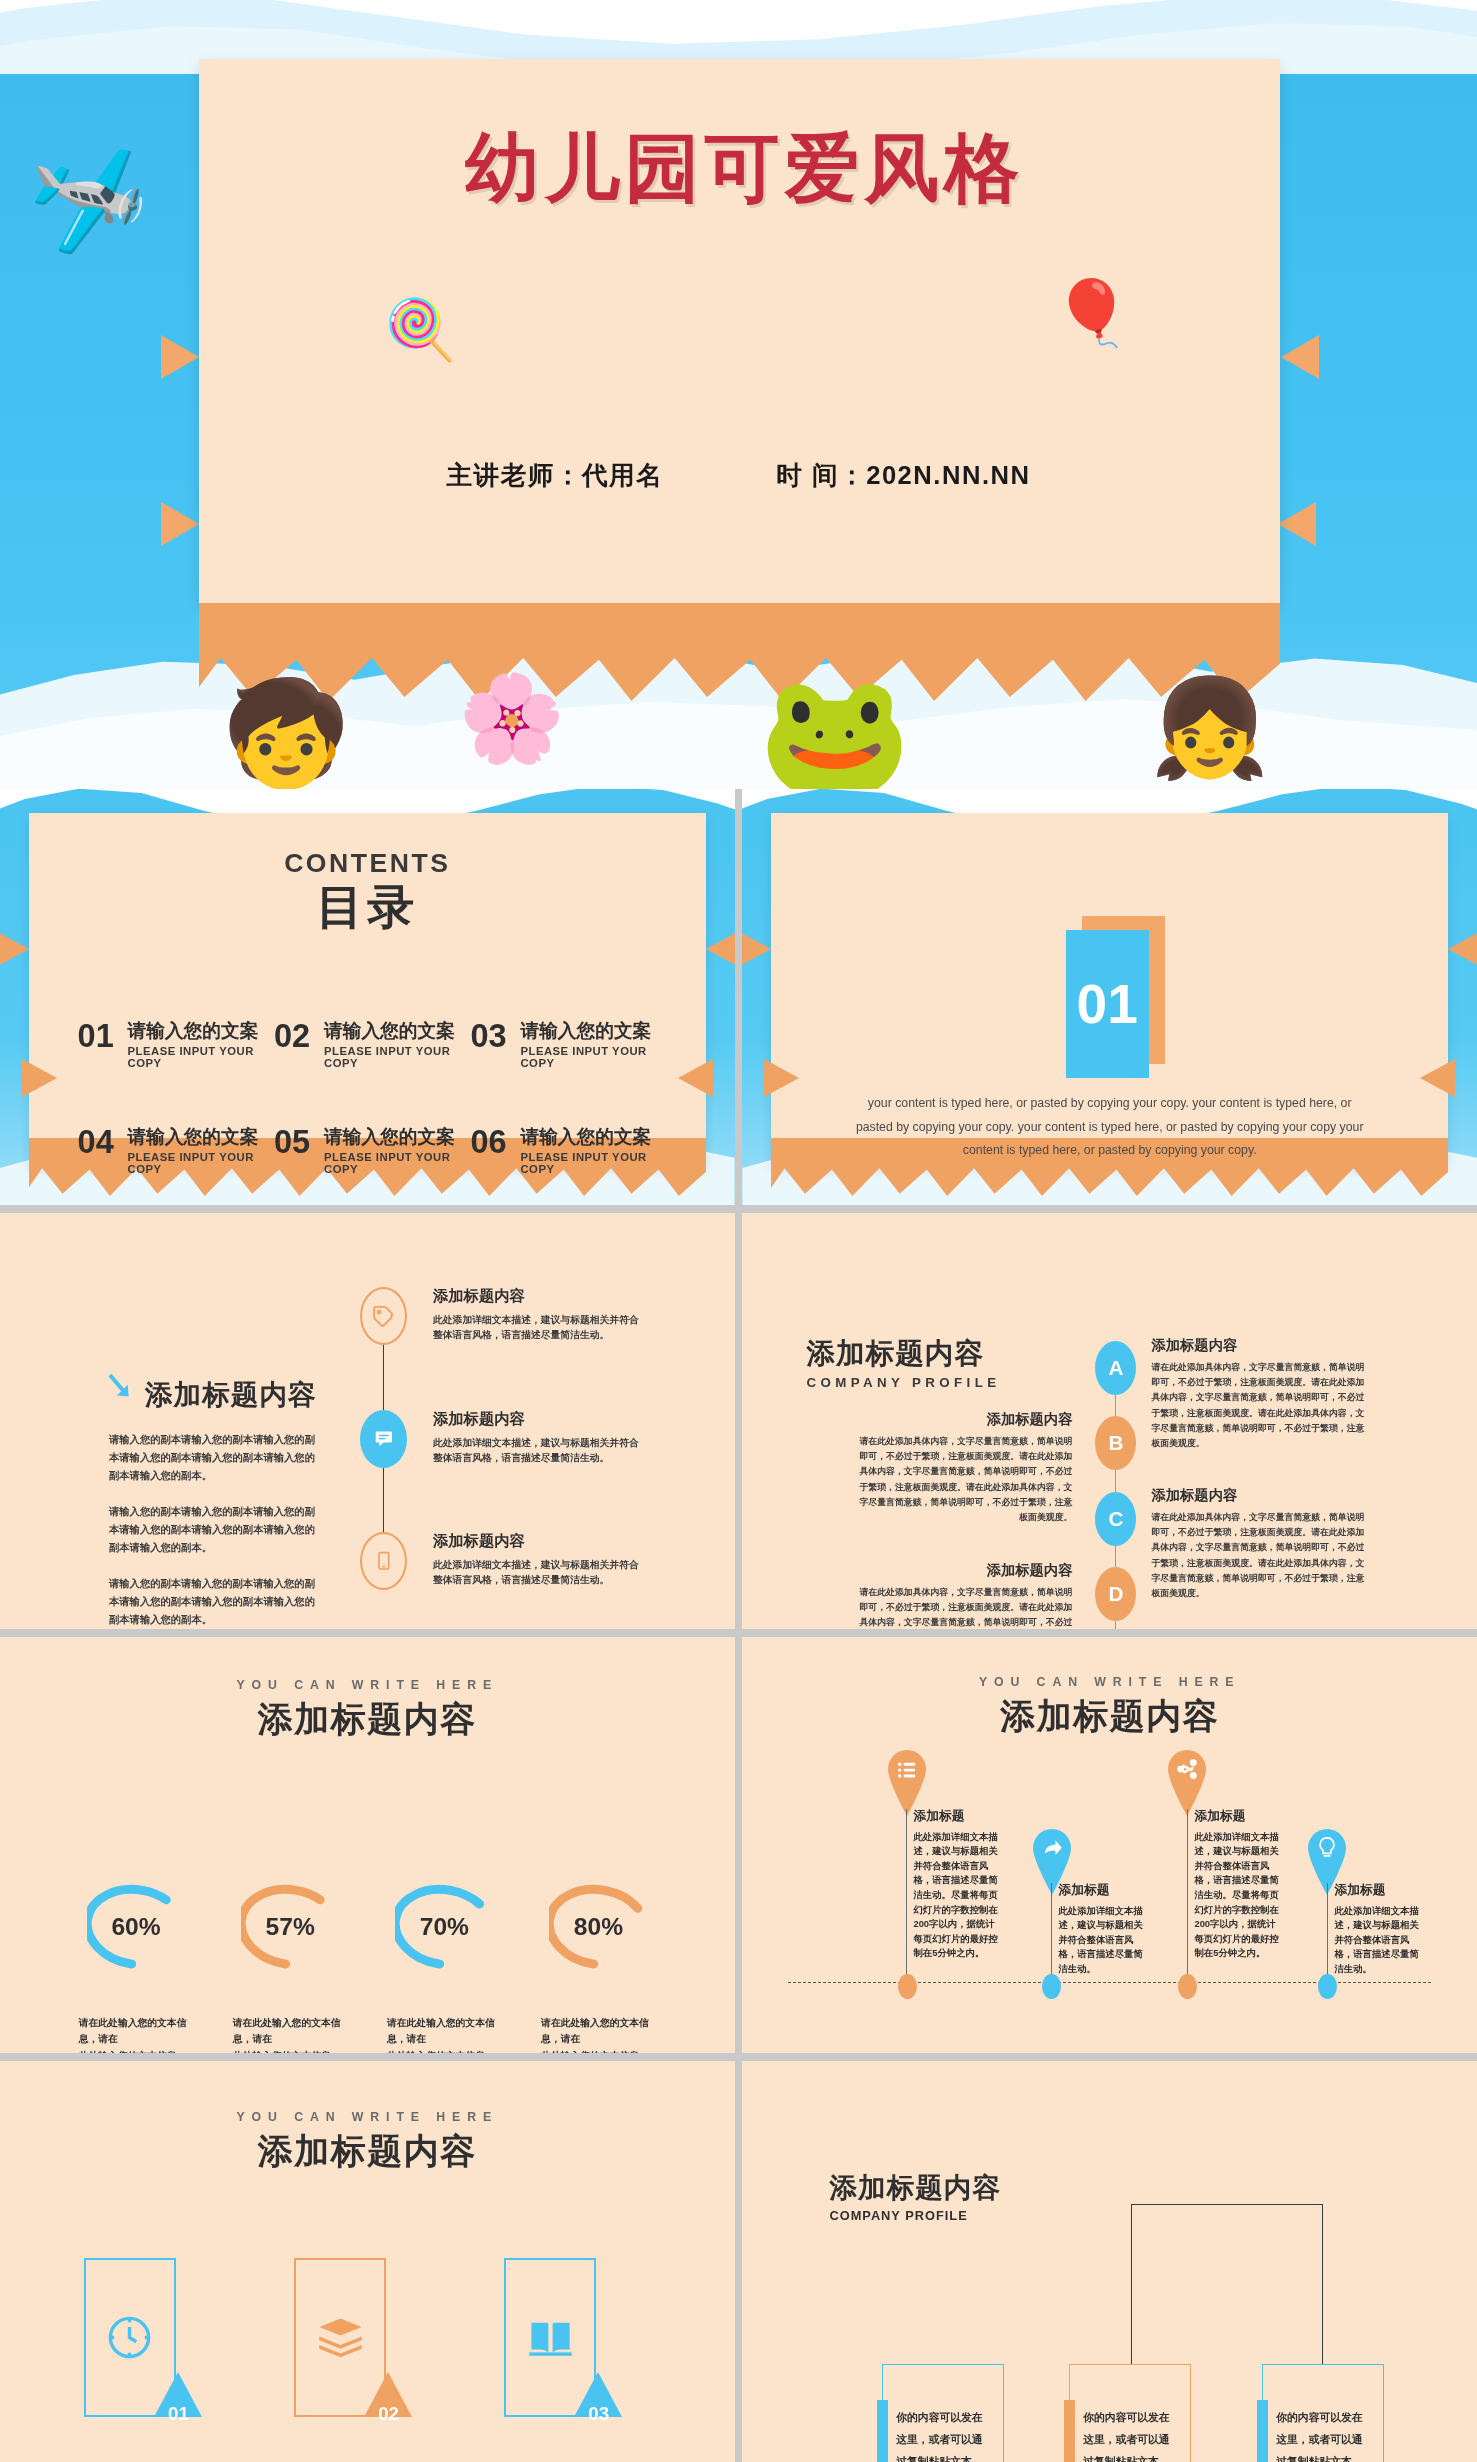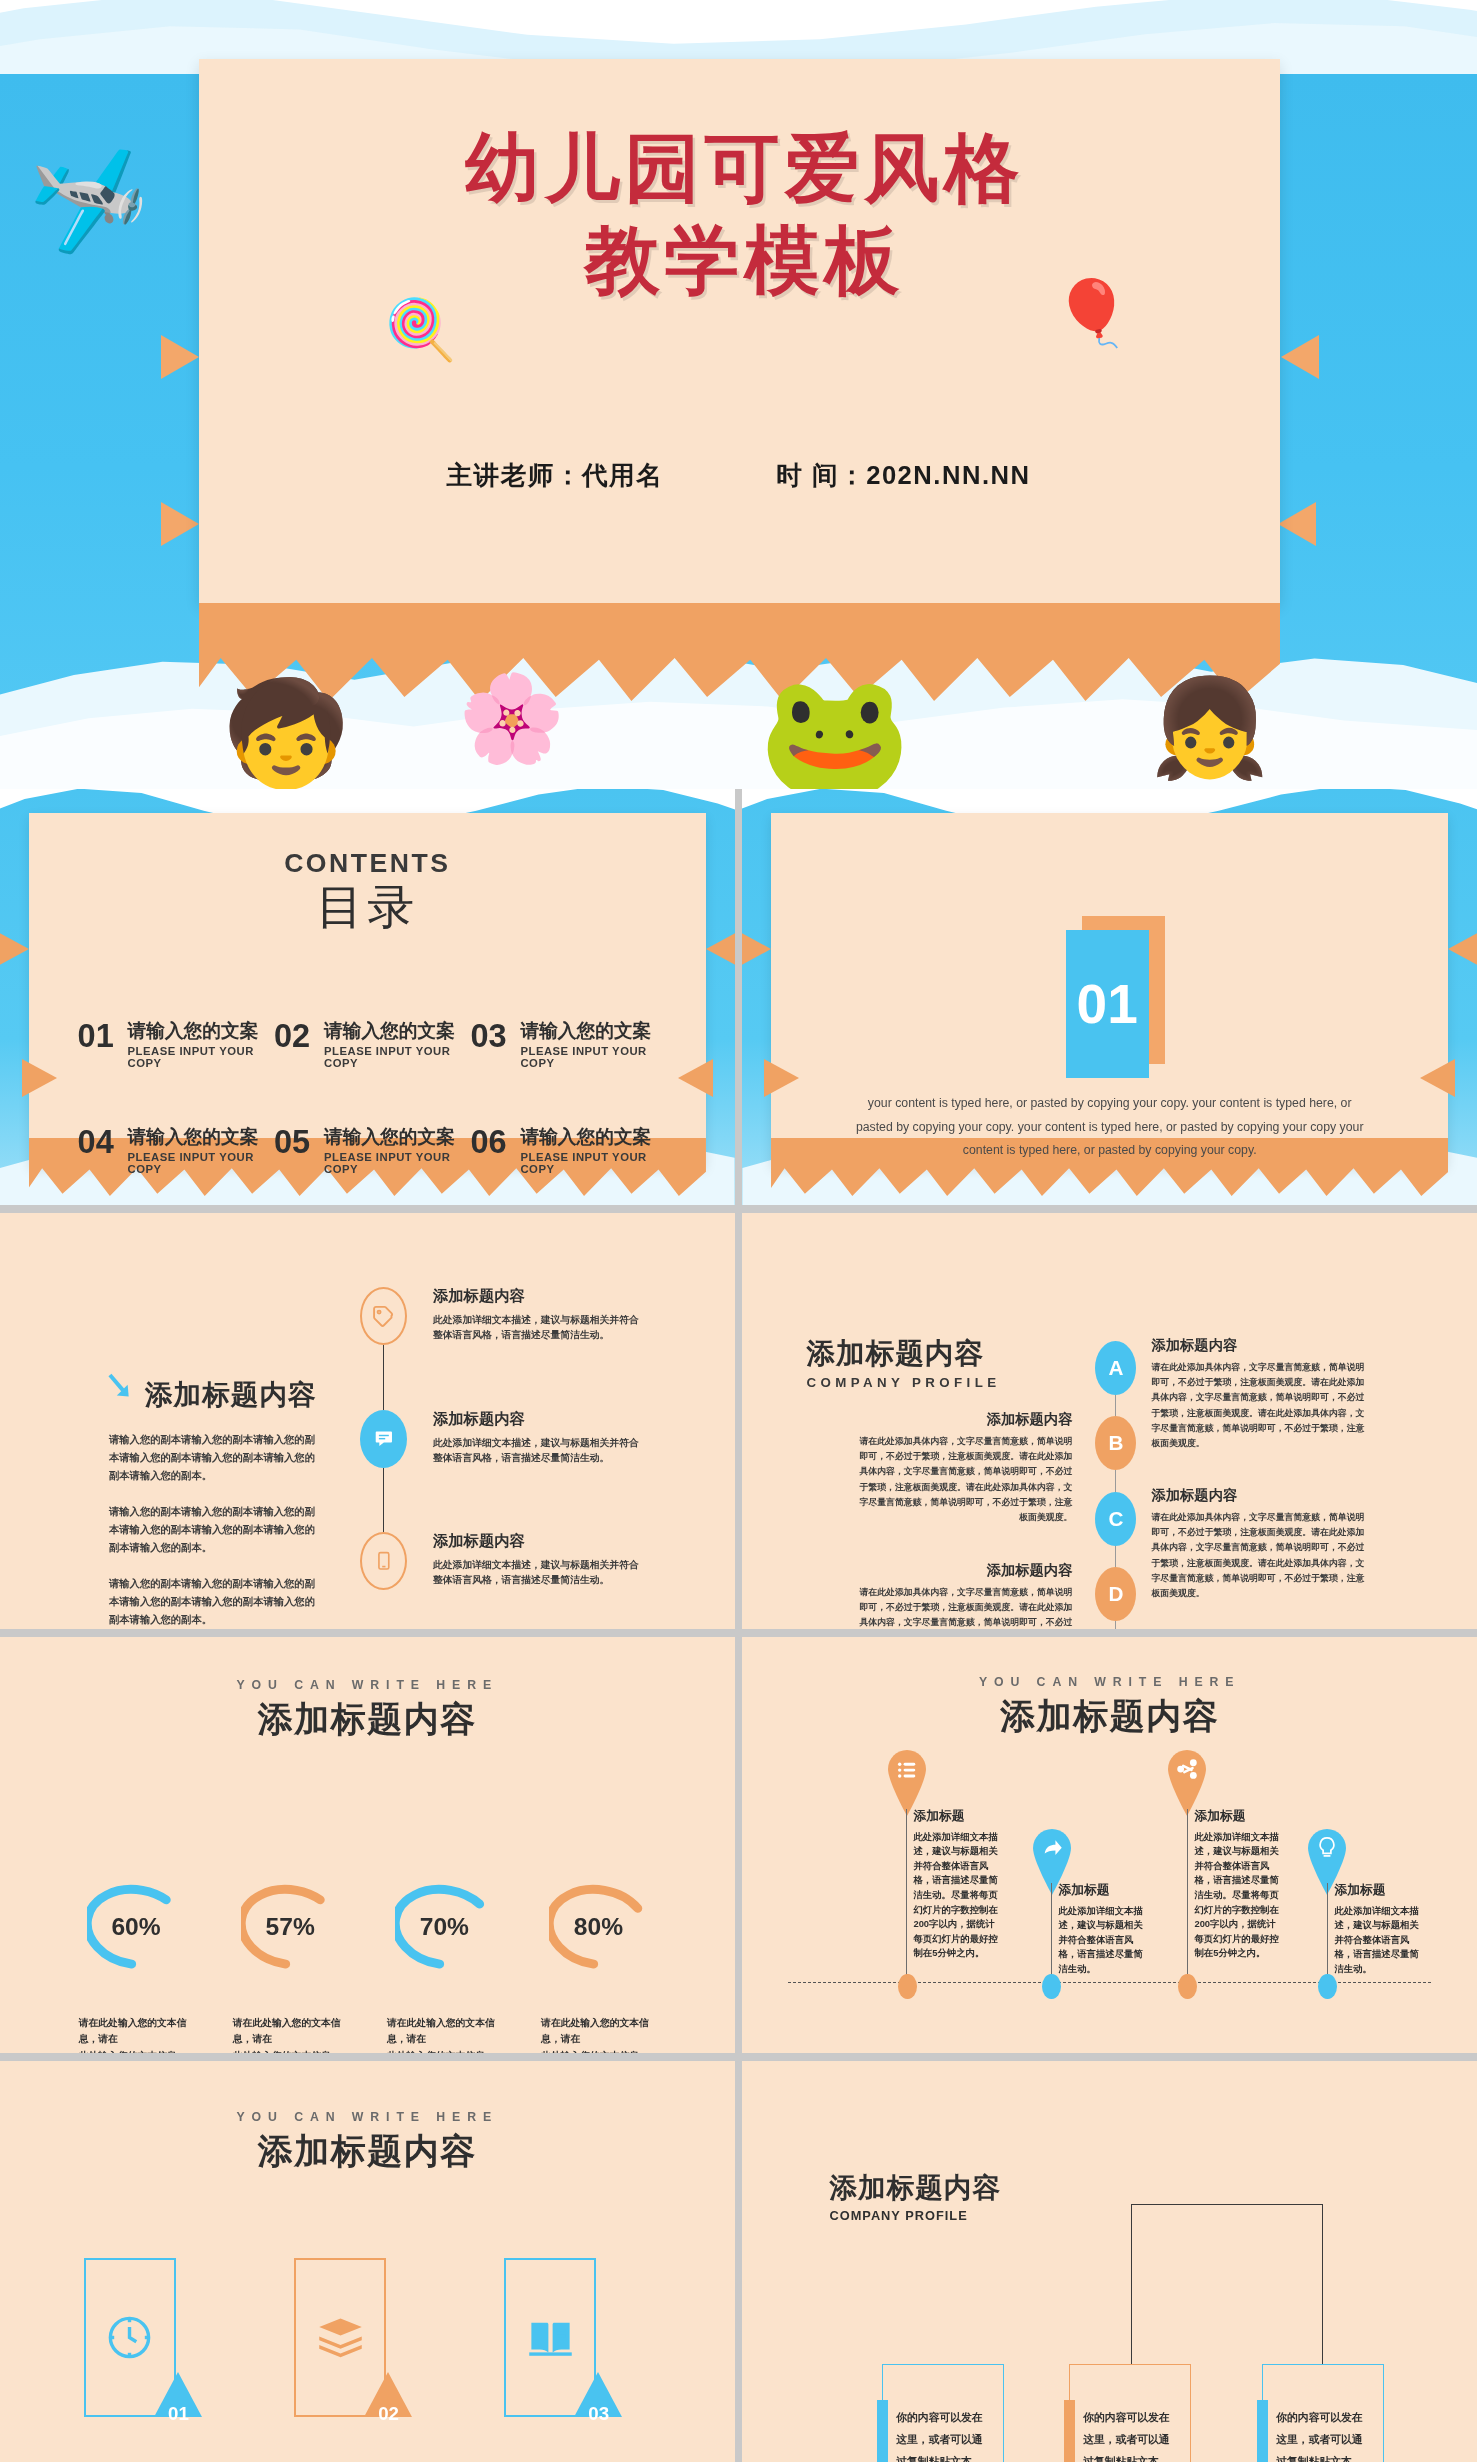--- a/index.html
+++ b/index.html
@@ -144,21 +144,21 @@
       96% 100%,93% 54%,89% 96%,86% 52%,82% 100%,79% 54%,75% 96%,72% 52%,
       68% 100%,65% 54%,61% 96%,58% 52%,54% 100%,51% 54%,47% 96%,44% 52%,
       40% 100%,37% 54%,33% 96%,30% 52%,26% 100%,23% 54%,19% 96%,16% 52%,
       12% 100%,9% 54%,5% 96%,2% 52%,0% 86%);
   }
   .framed .inner{ position:absolute; left:28.6px; right:28.6px; top:23.6px; bottom:38px; }
 
   
   .contents-head{ text-align:center; padding-top:35px; }
   .contents-head .en{ font-size:26.6px; font-weight:800; color:#3a3a3a; letter-spacing:2.5px; }
-  .contents-head .cn{ font-size:47px; font-weight:400; color:#2f2f2f; letter-spacing:3.9px; margin-top:-3px;}
+  .contents-head .cn{ font-size:47px; font-weight:700; color:#2f2f2f; letter-spacing:3.9px; margin-top:-3px;}
   .toc{ position:absolute; left:49px; right:39px; top:207px;
         display:grid; grid-template-columns:repeat(3,1fr); row-gap:57px; }
   .toc-item{ display:flex; align-items:flex-start; gap:13.8px; }
   .toc-num{ font-size:32.5px; font-weight:900; color:#2f2f2f; line-height:1; }
   .toc-cn{ font-size:18.7px; font-weight:800; color:#2f2f2f; line-height:1.2;}
   .toc-en{ font-size:11.3px; font-weight:700; color:#3a3a3a; letter-spacing:0.5px; margin-top:3px;}
 
   
   .sec-wrap{ position:absolute; left:0; right:0; top:117px; text-align:center; }
   .sec-num{ position:relative; display:inline-block; width:88px; height:148px; }
@@ -254,21 +254,20 @@
     <div class="wave1"></div>
     <div class="cloudband"></div>
     <div class="cloudband2"></div>
     <div class="notch2l"></div>
     <div class="notch2r"></div>
     <div class="board"></div>
     <div class="bunting"></div>
 
     <div class="cover-title">
       <div>幼儿园可爱风格</div>
-      <div>教学模板</div>
     </div>
     <div class="cover-meta">
       <span>主讲老师：代用名</span>
       <span>时 间：202N.NN.NN</span>
     </div>
 
     <div class="ch plane">🛩️</div>
     <div class="ch lolli">🍭</div>
     <div class="ch balloon">🎈</div>
     <div class="ch kid1">🧒</div>

